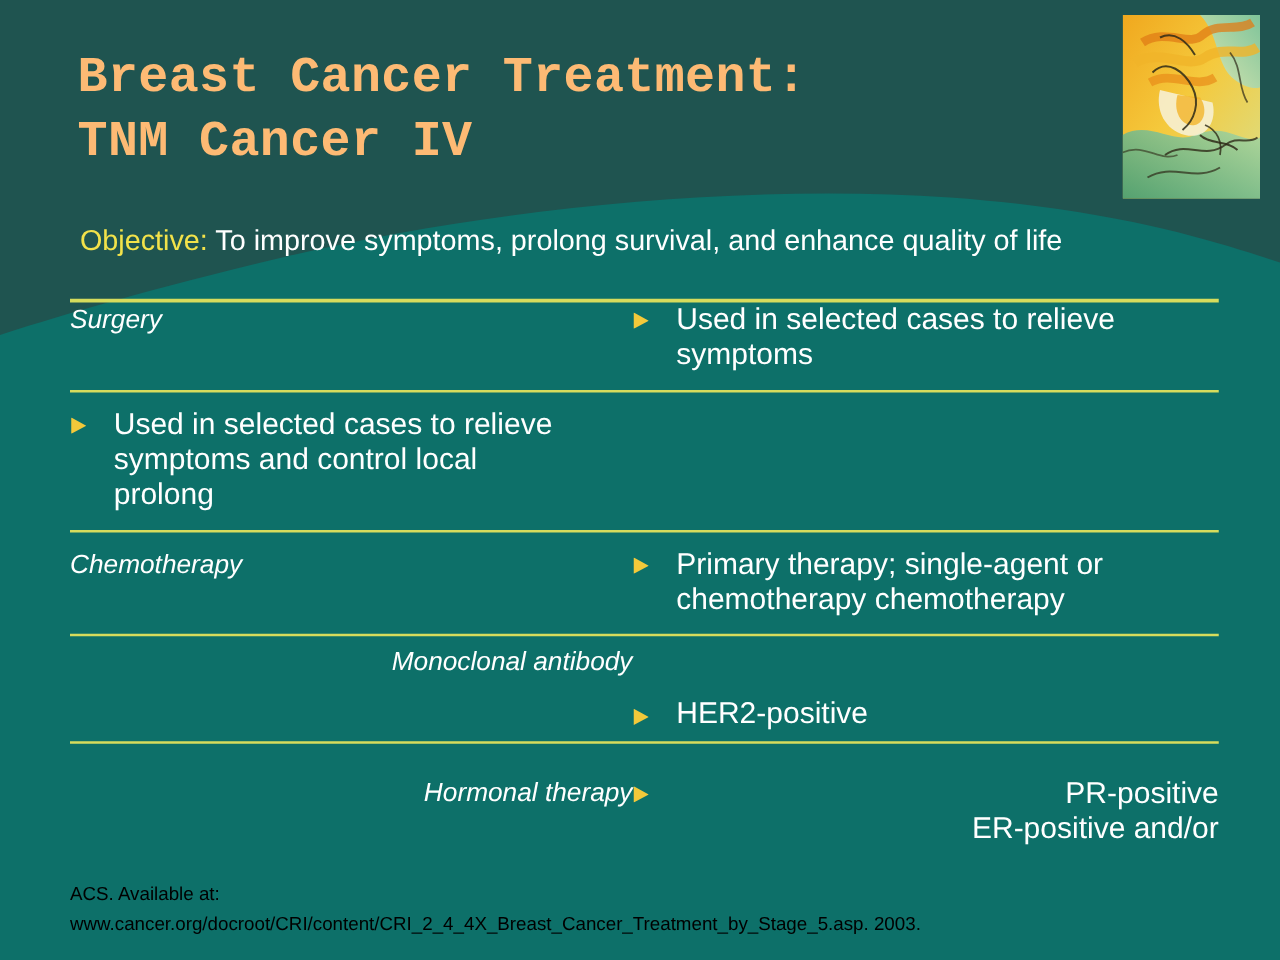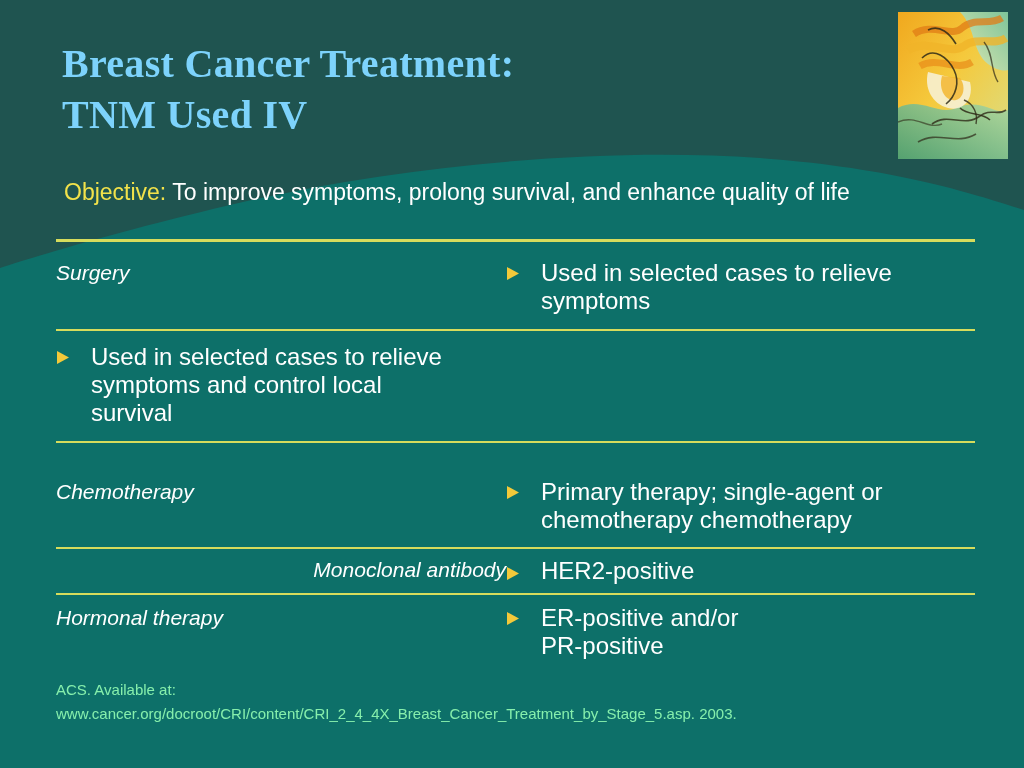--- a/index.html
+++ b/index.html
@@ -41,25 +41,25 @@
     overflow: hidden;
   }
   .art svg { display: block; }
 
   
   .title {
     position: absolute;
     left: 62px;
     top: 38px;
     width: 760px;
-    font-family: Liberation Serif, serif;
+    font-family: Liberation Mono, monospace;
     font-weight: bold;
     font-size: 40px;
     line-height: 51px;
-    color: #7dd3fc;
+    color: #fdba74;
     letter-spacing: 0.3px;
   }
   .title .line { display: block; white-space: pre; }
 
   
   .objective {
     position: absolute;
     left: 64px;
     top: 179px;
     font-size: 23px;
@@ -108,38 +108,38 @@
     flex: 0 0 auto;
     width: 13px;
     height: 13px;
     margin-right: 22px;
     margin-top: 8px;
   }
   .bullet svg { display: block; }
   .desc-text { flex: 1 1 auto; }
   .desc-text .l { display: block; white-space: pre; }
 
-  .row-pad-1 { padding: 17px 0 14px 0; }
+  .row-pad-1 { padding: 0 0 14px 0; }
   .row-pad-2 { padding: 12px 0 14px 0; }
-  .row-pad-3 { padding: 12px 0 13px 0; margin-top: 23px; }
+  .row-pad-3 { padding: 12px 0 13px 0; }
   .row-pad-4 { padding: 8px 0 8px 0; }
-  .row-pad-5 { padding: 9px 0 0 0; }
+  .row-pad-5 { padding: 26px 0 0 0; text-align: right; }
 
   .row-4 .cell-term { line-height: 25px; text-align: right; }
-  .row-4 .cell-desc { align-items: center; }
+  .row-4 .cell-desc { align-items: center; margin-top: 40px; }
   .row-4 .bullet { margin-top: 5px; }
 
   
   .footer {
     position: absolute;
     left: 56px;
-    top: 678px;
+    top: 704px;
     font-size: 15px;
     line-height: 24px;
-    color: #86efac;
+    color: #000000;
   }
   .footer .l { display: block; white-space: pre; }
 </style>
 </head>
 <body>
 
 <div class="slide">
 
   <div class="bg-base"></div>
 
@@ -179,21 +179,21 @@
       <path d="M34 112 C50 100, 66 116, 82 104 C92 96, 100 104, 108 98" fill="none" stroke="#2e2a18" stroke-width="1.6" opacity="0.8"></path>
       <path d="M20 130 C40 118, 58 134, 78 122" fill="none" stroke="#2e2a18" stroke-width="1.6" opacity="0.7"></path>
       <path d="M66 88 C76 92, 80 102, 78 112" fill="none" stroke="#2e2a18" stroke-width="1.4" opacity="0.8"></path>
       <path d="M0 110 C18 102, 30 118, 44 112" fill="none" stroke="#2e2a18" stroke-width="1.4" opacity="0.6"></path>
       <path d="M86 30 C96 42, 92 58, 100 70" fill="none" stroke="#2e2a18" stroke-width="1.4" opacity="0.7"></path>
     </svg>
   </div>
 
   <div class="title">
     <span class="line">Breast Cancer Treatment:</span>
-    <span class="line">TNM Used IV</span>
+    <span class="line">TNM Cancer IV</span>
   </div>
 
   <div class="objective"><span class="lbl">Objective:</span><span> To improve symptoms, prolong survival, and enhance quality of life</span></div>
 
   <div class="table">
 
     <div class="rule"></div>
 
     <div class="row row-1 row-pad-1">
       <div class="cell-term">Surgery</div>
@@ -215,21 +215,21 @@
     <div class="row row-2 row-pad-2">
       <div class="cell-desc">
         <span class="bullet">
           <svg width="13" height="13" viewBox="0 0 13 13">
               <polygon points="1,0 13,6.5 1,13" fill="#f3c93a"></polygon>
             </svg>
         </span>
         <span class="desc-text">
           <span class="l">Used in selected cases to relieve</span>
           <span class="l">symptoms and control local</span>
-          <span class="l">survival</span>
+          <span class="l">prolong</span>
         </span>
       </div>
     </div>
 
     <div class="rule thin"></div>
 
     <div class="row row-3 row-pad-3">
       <div class="cell-term">Chemotherapy</div>
       <div class="cell-desc">
         <span class="bullet">
@@ -264,22 +264,22 @@
 
     <div class="row row-5 row-pad-5">
       <div class="cell-term">Hormonal therapy</div>
       <div class="cell-desc">
         <span class="bullet">
           <svg width="13" height="13" viewBox="0 0 13 13">
               <polygon points="1,0 13,6.5 1,13" fill="#f3c93a"></polygon>
             </svg>
         </span>
         <span class="desc-text">
+          <span class="l">PR-positive</span>
           <span class="l">ER-positive and/or</span>
-          <span class="l">PR-positive</span>
         </span>
       </div>
     </div>
 
   </div>
 
   <div class="footer">
     <span class="l">ACS. Available at:</span>
     <span class="l">www.cancer.org/docroot/CRI/content/CRI_2_4_4X_Breast_Cancer_Treatment_by_Stage_5.asp. 2003.</span>
   </div>

